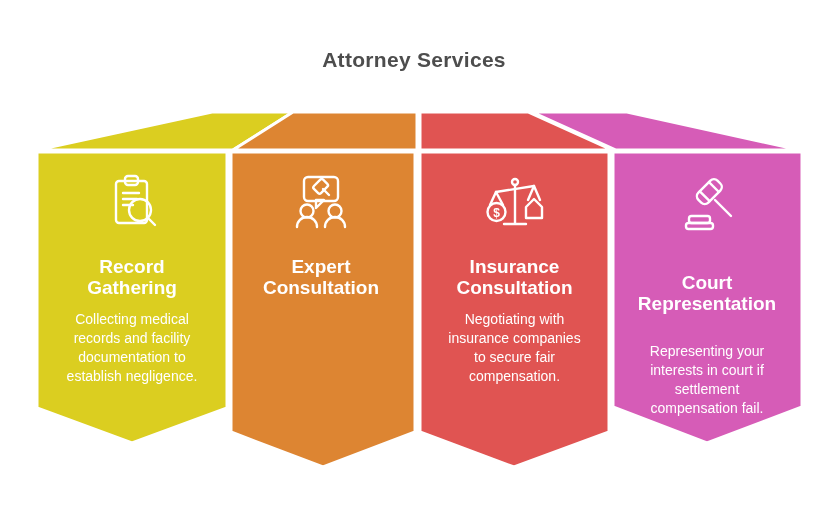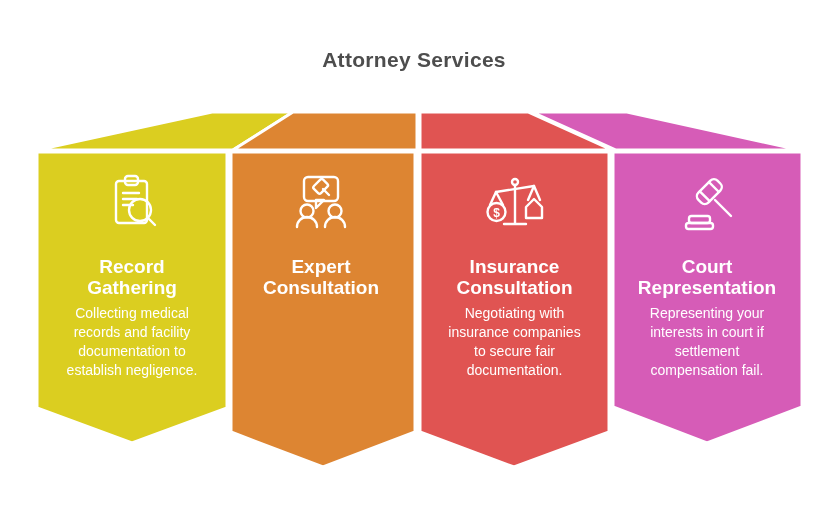--- a/index.html
+++ b/index.html
@@ -17,21 +17,21 @@
   .card{
     position:absolute;top:152px;
     display:flex;flex-direction:column;align-items:center;
   }
   .card-icon{margin-top:20px;width:60px;height:60px;}
   .card-label{
     margin-top:24px;width:152px;text-align:center;
     font-size:19px;line-height:21px;font-weight:bold;color:#ffffff;
   }
   .card-desc{
-    margin-top:6px;width:138px;text-align:center;
+    margin-top:12px;width:138px;text-align:center;
     font-size:14px;line-height:19px;color:#ffffff;
   }
   svg .ol{fill:none;stroke:#ffffff;stroke-width:2.4;stroke-linecap:round;stroke-linejoin:round;}
   svg .shape{stroke:#ffffff;stroke-width:3;stroke-linejoin:miter;}
 </style>
 </head>
 <body>
 
 <svg class="stage" viewBox="0 0 840 528">
 
@@ -84,24 +84,24 @@
     <line class="ol" x1="30" y1="13" x2="30" y2="51"></line>
     <line class="ol" x1="19" y1="52" x2="41" y2="52"></line>
     <line class="ol" x1="11" y1="20" x2="49" y2="14"></line>
     <path class="ol" d="M11 20 L5 33 M11 20 L18 33"></path>
     <circle class="ol" cx="11.5" cy="40" r="9"></circle>
     <text x="11.5" y="44.5" fill="#ffffff" font-size="12" font-weight="bold" text-anchor="middle">$</text>
     <path class="ol" d="M49 14 L43 28 M49 14 L55 28"></path>
     <path class="ol" d="M41 35 L49 27 L57 35 L57 46 L41 46 Z"></path>
   </svg>
   <div class="card-label">Insurance Consultation</div>
-  <div class="card-desc">Negotiating with insurance companies to secure fair documentation.</div>
+  <div class="card-desc">Negotiating with insurance companies to secure fair compensation.</div>
 </div>
 
-<div class="card" style="left:612px;width:190px;">
+<div class="card" style="left:612px;width:190px;gap:16px;">
   <svg class="card-icon" viewBox="0 0 60 60">
     <g transform="rotate(45 32 20)">
       <rect class="ol" x="25" y="6" width="14" height="27" rx="5"></rect>
       <line class="ol" x1="25" y1="13" x2="39" y2="13"></line>
       <line class="ol" x1="25" y1="26" x2="39" y2="26"></line>
     </g>
     <line class="ol" x1="38" y1="28" x2="54" y2="44"></line>
     <rect class="ol" x="12" y="44" width="21" height="7" rx="2.5"></rect>
     <rect class="ol" x="9" y="51" width="27" height="6" rx="2.5"></rect>
   </svg>

